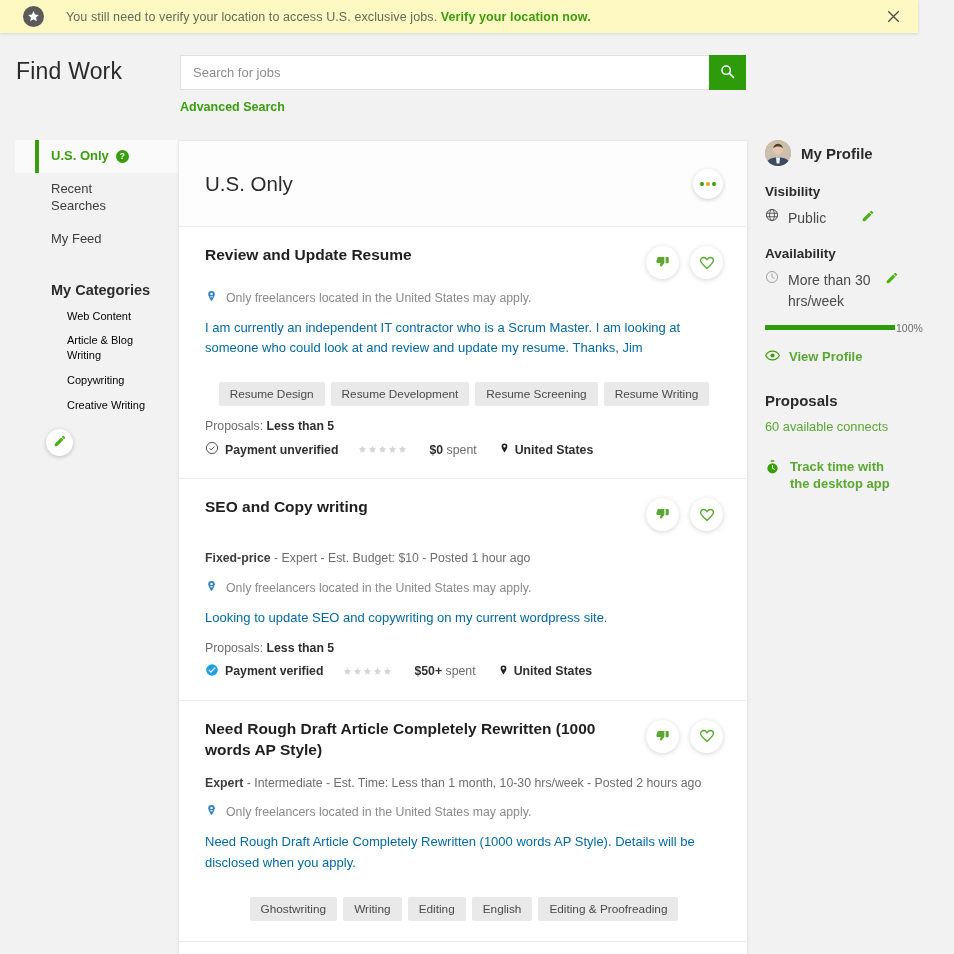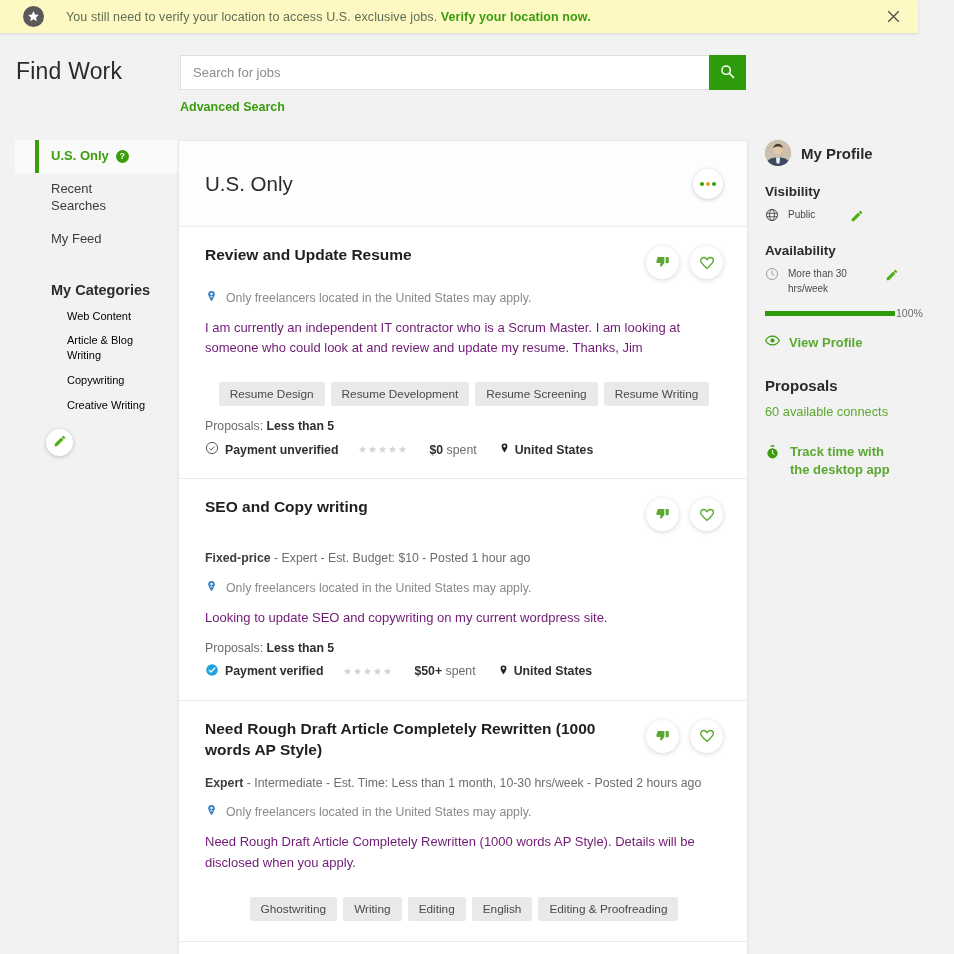--- a/index.html
+++ b/index.html
@@ -151,21 +151,21 @@
   }
   .job-meta {
     margin-top: 17px; font-size: 12.3px; color: #6d6d6d; line-height: 1.65;
   }
   .job-meta b { color: #3d3d3d; font-weight: bold; }
   .job-loc {
     margin-top: 10px; font-size: 12.3px; color: #8a8a8a;
     display: flex; align-items: center; gap: 8px;
   }
   .job-desc {
-    margin-top: 11px; font-size: 13px; color: #701a75; line-height: 1.55;
+    margin-top: 11px; font-size: 13px; color: #0369a1; line-height: 1.55;
     max-width: 512px;
   }
   .tags { margin-top: 24px; display: flex; flex-wrap: wrap; gap: 6px; justify-content: center; }
   .tag {
     background: #e9e9e9; color: #4a4a4a; font-size: 11.8px;
     padding: 5px 11px; border-radius: 2px; cursor: pointer;
   }
   .proposals { margin-top: 13px; font-size: 12.3px; color: #6d6d6d; }
   .proposals b { color: #2f2f2f; }
   .job-foot {
@@ -180,21 +180,21 @@
 
   
   .right-rail { position: absolute; left: 765px; top: 140px; width: 180px; }
   .profile-head { display: flex; align-items: center; gap: 10px; }
   .avatar {
     width: 26px; height: 26px; border-radius: 50%;
     overflow: hidden; flex: none; background: #b9a68f;
   }
   .profile-head h3 { font-size: 15px; font-weight: bold; color: #2b2b2b; cursor: pointer; }
   .rr-title { margin-top: 18px; font-size: 13.5px; font-weight: bold; color: #2b2b2b; }
-  .rr-row { margin-top: 9px; display: flex; align-items: flex-start; gap: 9px; font-size: 10px; color: #4a4a4a; }
+  .rr-row { margin-top: 9px; display: flex; align-items: flex-start; gap: 9px; font-size: 14px; color: #4a4a4a; }
   .rr-row .val { line-height: 1.45; max-width: 88px; }
   .pencil { cursor: pointer; flex: none; margin-top: 1px; }
   .bar-row { margin-top: 11px; display: flex; align-items: center; }
   .bar { width: 130px; height: 5px; background: #e2e2e2; }
   .bar > i { display: block; height: 100%; background: #2e9c0a; }
   .bar-pct { font-size: 10.5px; color: #6d6d6d; margin-left: 1px; }
   .rr-link {
     margin-top: 14px; display: flex; align-items: center; gap: 9px;
     font-size: 13px; color: #5aa832; font-weight: bold; cursor: pointer;
   }

